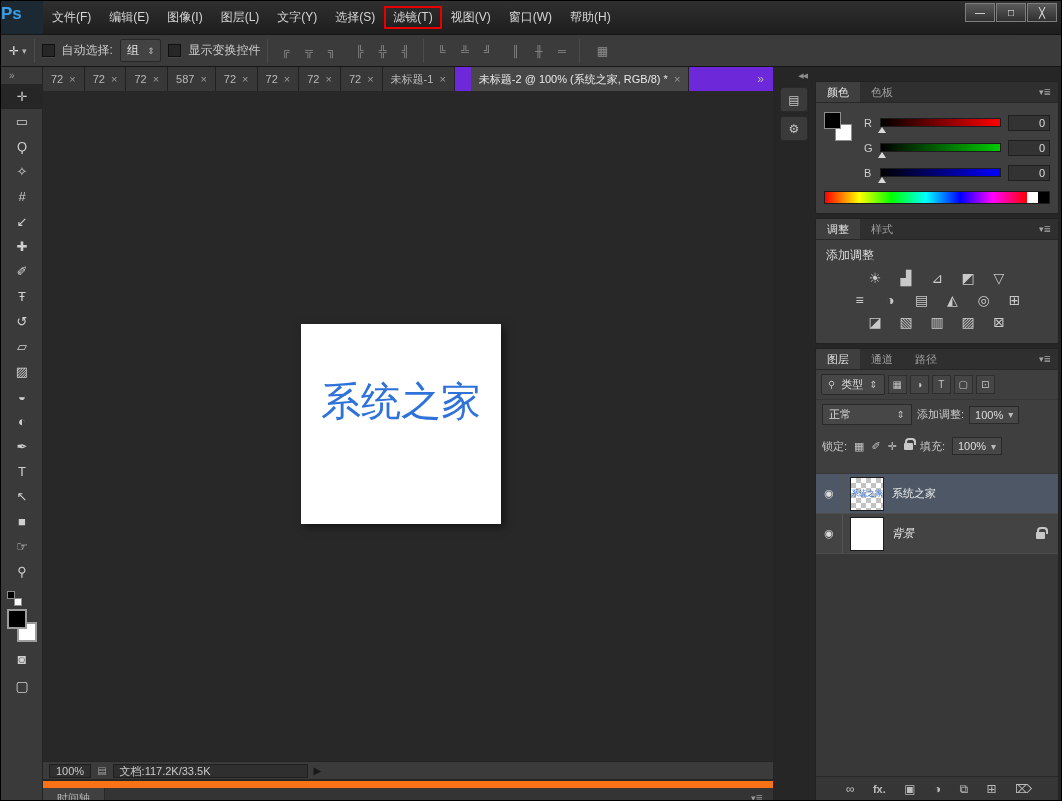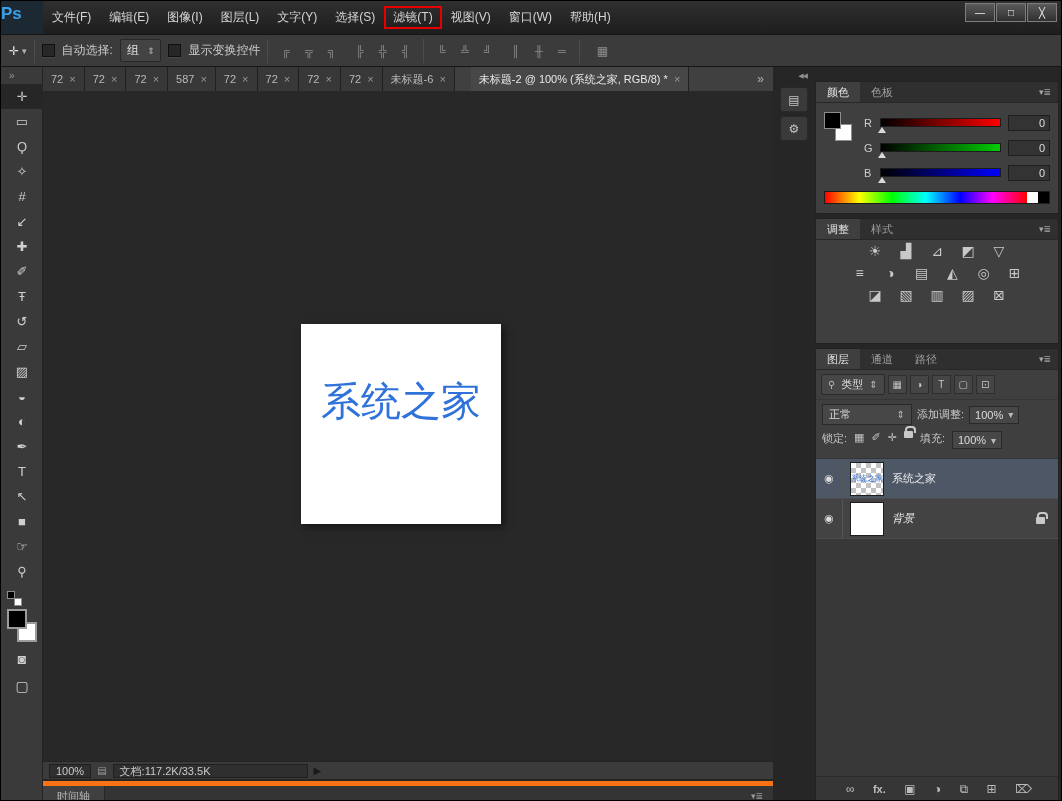--- a/index.html
+++ b/index.html
@@ -30,21 +30,21 @@
   .dd { display:flex; align-items:center; gap:8px; background:#434343; border:1px solid #272727;
     border-radius:2px; padding:2px 6px; color:#e2e2e2; }
   .dd-arrows { font-size:9px; color:#b5b5b5; }
   .align-group { display:flex; gap:2px; }
   .align-btn { width:21px; height:21px; display:flex; align-items:center; justify-content:center;
     color:#8d8d8d; font-size:11px; }
   .auto-align-btn { width:30px; height:21px; display:flex; align-items:center; justify-content:center;
     color:#8d8d8d; font-size:12px; }
 
   
-  .tabbar { position:absolute; left:42px; top:66px; width:730px; height:24px; background:#404040;
+  .tabbar { position:absolute; left:42px; top:66px; width:730px; height:24px; background:#6d28d9;
     display:flex; align-items:stretch; }
   .tab { display:flex; align-items:center; gap:6px; padding:0 8px; background:#383838;
     border-right:1px solid #212121; font-size:11px; color:#b9b9b9; white-space:nowrap; }
   .tab.active { background:#474747; color:#e8e8e8;margin-left:16px; }
   .tab-close { color:#9a9a9a; font-size:11px; }
   .tab-overflow { margin-left:auto; padding:0 9px; color:#b0b0b0; font-size:12px; line-height:24px; }
 
   
   .toolbar { position:absolute; left:0; top:66px; width:42px; height:735px; background:#3a3a3a;
     border-right:1px solid #232323; }
@@ -72,21 +72,21 @@
   .statusbar { position:absolute; left:42px; top:760px; width:730px; height:18px; background:#3b3b3b;
     border-top:1px solid #242424; display:flex; align-items:center; gap:6px; padding:0 6px;
     font-size:11px; color:#c9c9c9; }
   .zoom-field { background:#2f2f2f; border:1px solid #1f1f1f; height:14px; line-height:13px; padding:0 6px; }
   .doc-icon { color:#9c9c9c; font-size:10px; }
   .doc-field { background:#2f2f2f; border:1px solid #1f1f1f; width:195px; height:14px; line-height:13px; padding:0 6px; }
   .status-arrow { color:#191919; font-size:10px; }
 
   
   .timeline { position:absolute; left:42px; top:780px; width:730px; height:21px; background:#343434;
-    border-top:5px solid #f97316; display:flex; align-items:stretch; }
+    border-top:7px solid #f97316; display:flex; align-items:stretch; }
   .timeline-tab { background:#404040; border-right:1px solid #282828; padding:0 14px; line-height:20px;
     font-size:11px; color:#b5b5b5; }
   .timeline-menu { margin-left:auto; padding:0 10px; line-height:20px; color:#9a9a9a; font-size:9px; }
 
   
   .dock-strip { position:absolute; left:772px; top:66px; width:42px; height:735px; background:#262626; }
   .strip-collapse { text-align:right; padding:5px 8px 3px 0; color:#8f8f8f; font-size:7px; letter-spacing:-1px; }
   .strip-btn { width:28px; height:25px; margin:4px auto; background:#3a3a3a; border:1px solid #292929;
     border-radius:3px; color:#c6c6c6; display:flex; align-items:center; justify-content:center; font-size:12px; }
 
@@ -134,22 +134,22 @@
   .lfilter-select { display:flex; align-items:center; gap:6px; background:#474747; border:1px solid #292929;
     border-radius:2px; padding:2px 6px; font-size:11px; color:#ddd; }
   .lfilter-glyph { font-size:10px; color:#bbb; }
   .lficon { width:19px; height:19px; background:#454545; border:1px solid #2e2e2e; color:#c5c5c5;
     font-size:10px; display:flex; align-items:center; justify-content:center; }
   .lblend { display:flex; align-items:center; gap:5px; padding:4px 6px; font-size:11px; color:#c9c9c9; }
   .blend-select { display:flex; justify-content:space-between; align-items:center; width:90px;
     background:#474747; border:1px solid #292929; padding:2px 6px; color:#ddd; }
   .small-select { display:flex; align-items:center; gap:5px; background:#474747; border:1px solid #292929;
     padding:2px 5px; color:#ddd; }
-  .llock { display:flex; align-items:flex-start; gap:7px; padding:2px 6px 9px; font-size:11px; color:#c9c9c9;
-    border-bottom:1px solid #363636; }
+  .llock { display:flex; align-items:center; gap:7px; padding:2px 6px 18px; font-size:11px; color:#c9c9c9;
+    border-bottom:1px solid #363636;margin-top:6px; }
   .lock-btn { font-size:11px; color:#c0c0c0; }
   .layers-list { flex:1; background:#383838; }
   .layer-row { height:40px; display:flex; align-items:center; background:#434343; border-bottom:1px solid #4d4d4d; }
   .layer-row.selected { background:#4d5765; }
   .eye-cell { width:27px; align-self:stretch; display:flex; align-items:center; justify-content:center;
     border-right:1px solid #555; color:#dcdcdc; font-size:11px; }
   .thumb { width:34px; height:34px; margin:0 8px 0 7px; border:1px solid #1d1d1d;
     display:flex; align-items:center; justify-content:center; overflow:hidden; }
   .thumb-checker { background:#fff;
     background-image:linear-gradient(45deg,#c3c3c3 25%,transparent 25%,transparent 75%,#c3c3c3 75%),
@@ -295,21 +295,21 @@
     </div>
     <div class="tab">
       <span>72</span>
       <span class="tab-close">×</span>
     </div>
     <div class="tab">
       <span>72</span>
       <span class="tab-close">×</span>
     </div>
     <div class="tab">
-      <span>未标题-6</span>
+      <span>未标题-1</span>
       <span class="tab-close">×</span>
     </div>
     <div class="tab active">
       <span>未标题-2 @ 100% (系统之家, RGB/8) *</span>
       <span class="tab-close">×</span>
     </div>
     <div class="tab-overflow">»</div>
   </div>
 
   <div class="canvas-area">
@@ -379,20 +379,21 @@
         <div class="spec-black"></div>
       </div>
     </div>
 
     <div class="panel panel-adjust">
       <div class="panel-header">
         <div class="ptab active">调整</div>
         <div class="ptab">样式</div>
         <div class="pmenu">▾≣</div>
       </div>
+      <div class="adj-title">添加调整</div>
       <div class="adj-row">
         <div class="adj-icon">☀</div>
         <div class="adj-icon">▟</div>
         <div class="adj-icon">⊿</div>
         <div class="adj-icon">◩</div>
         <div class="adj-icon">▽</div>
       </div>
       <div class="adj-row">
         <div class="adj-icon">≡</div>
         <div class="adj-icon">◑</div>

